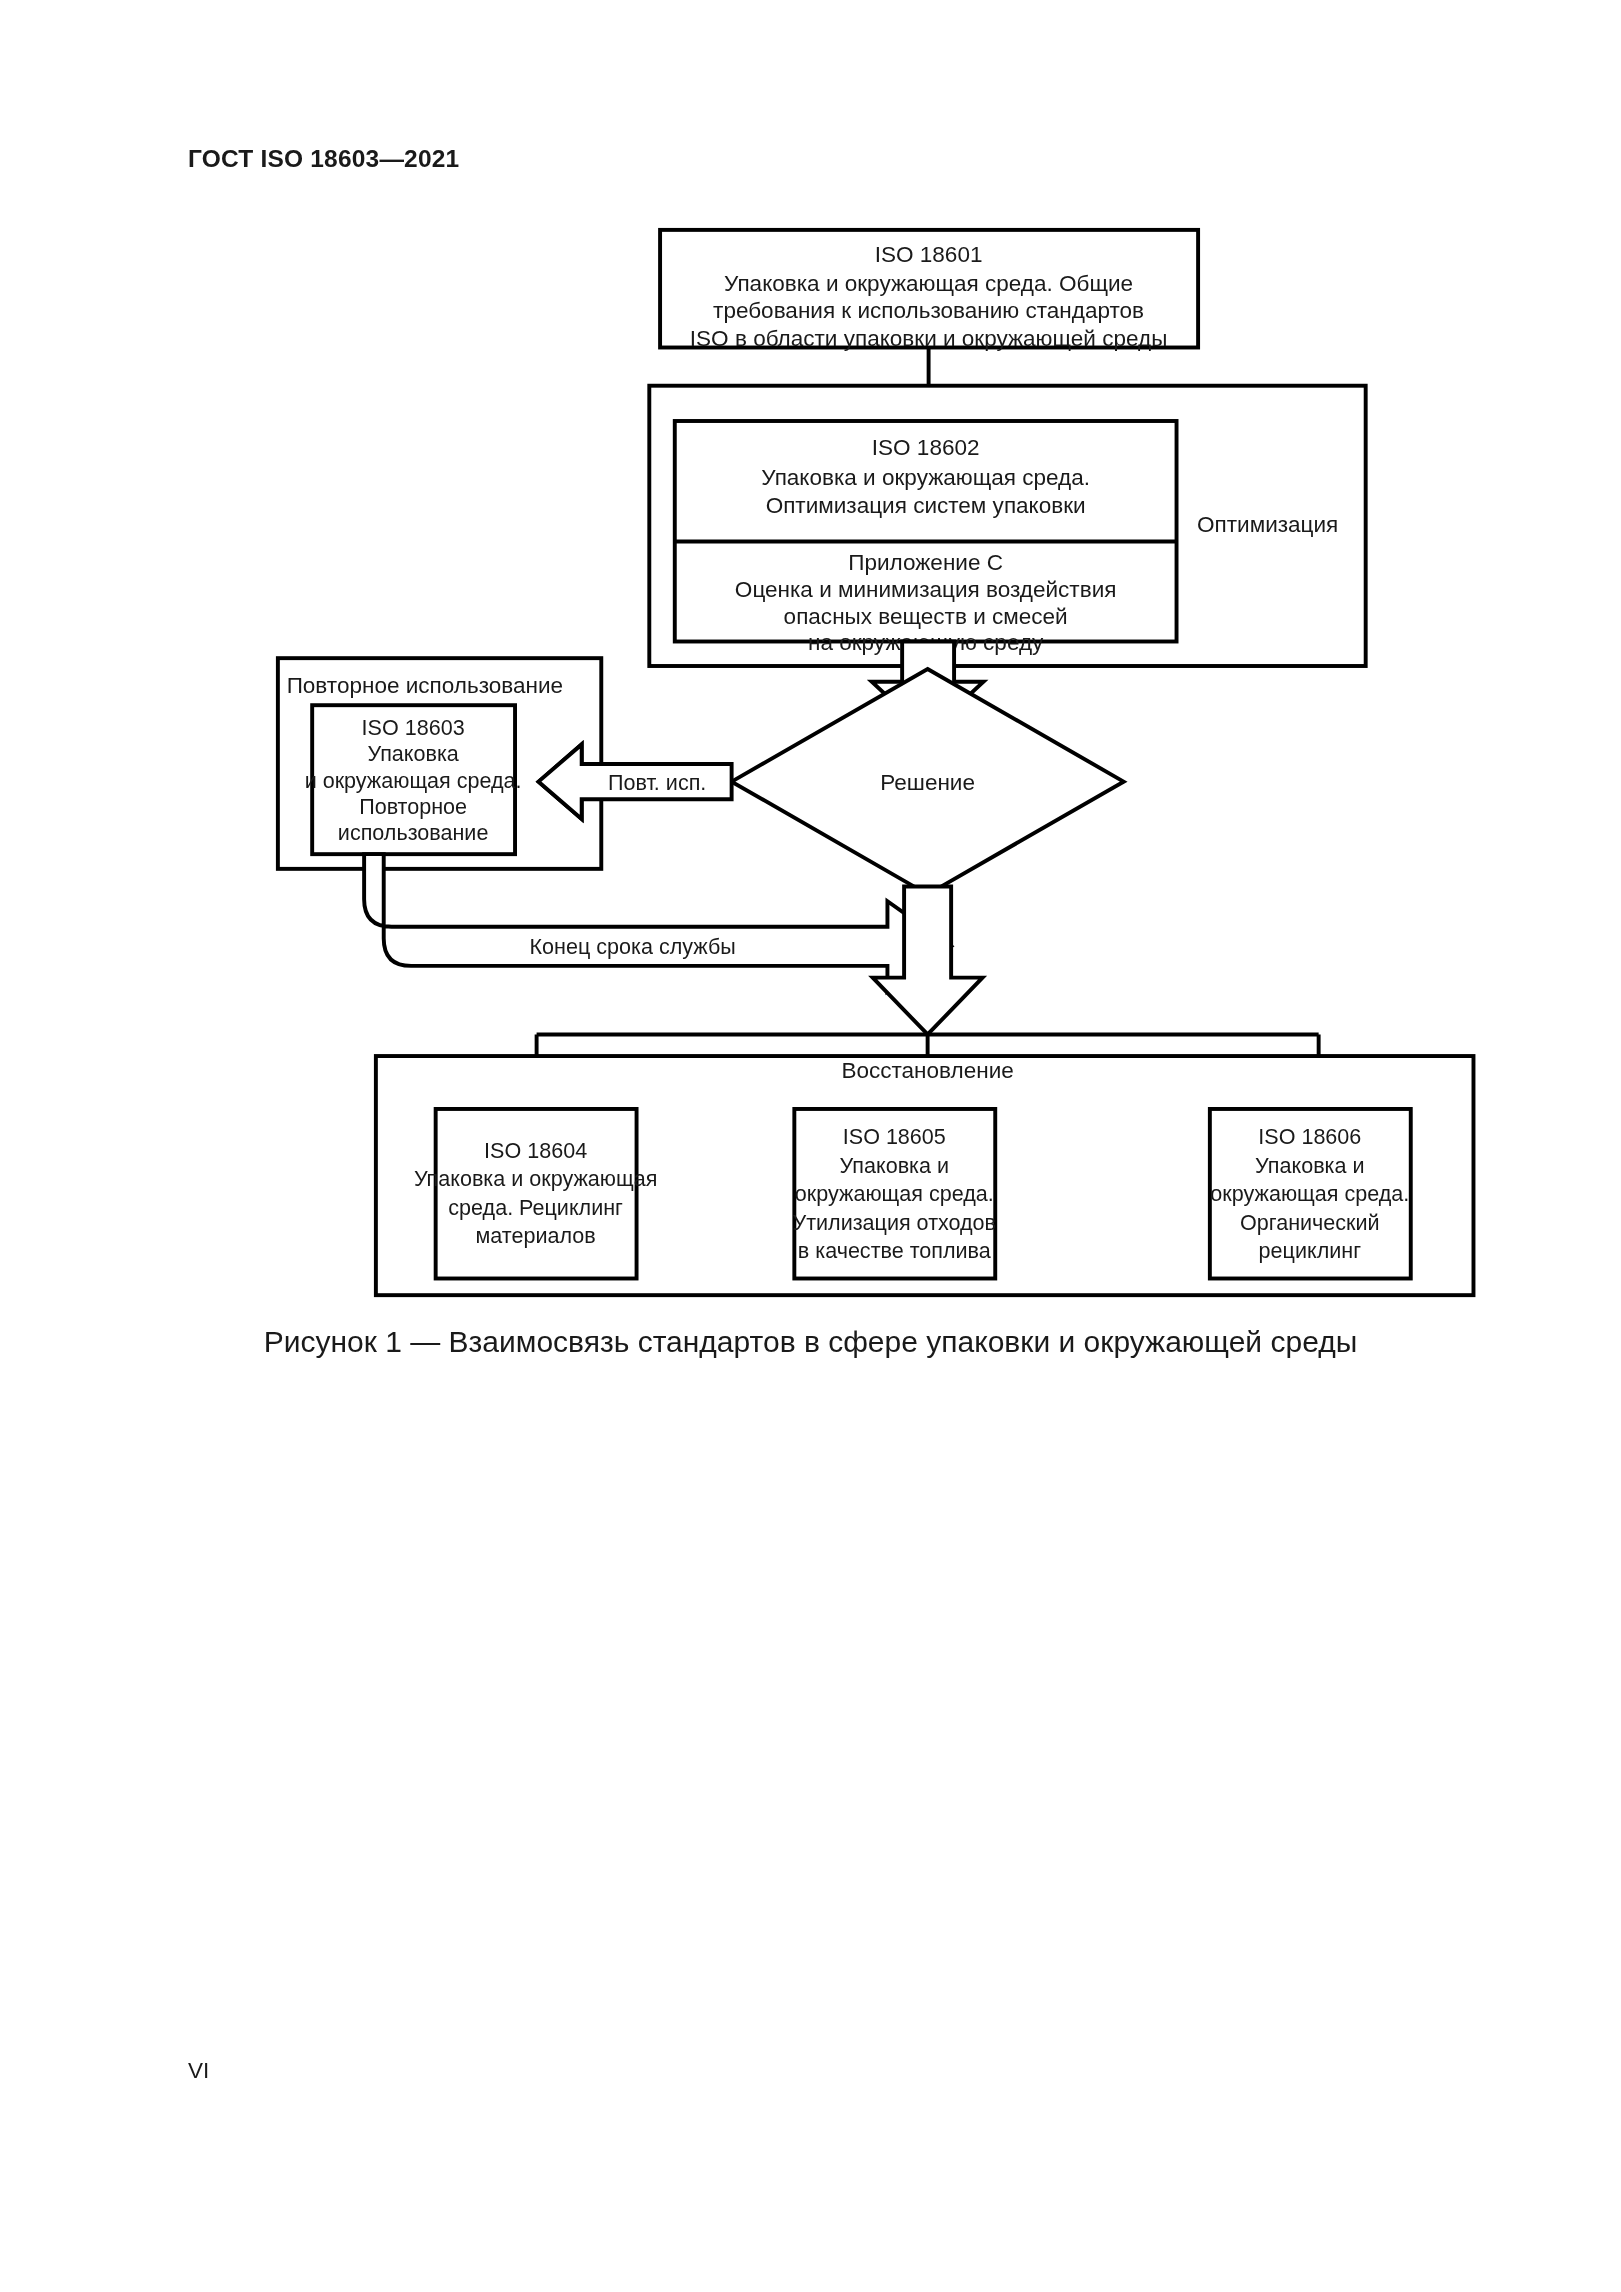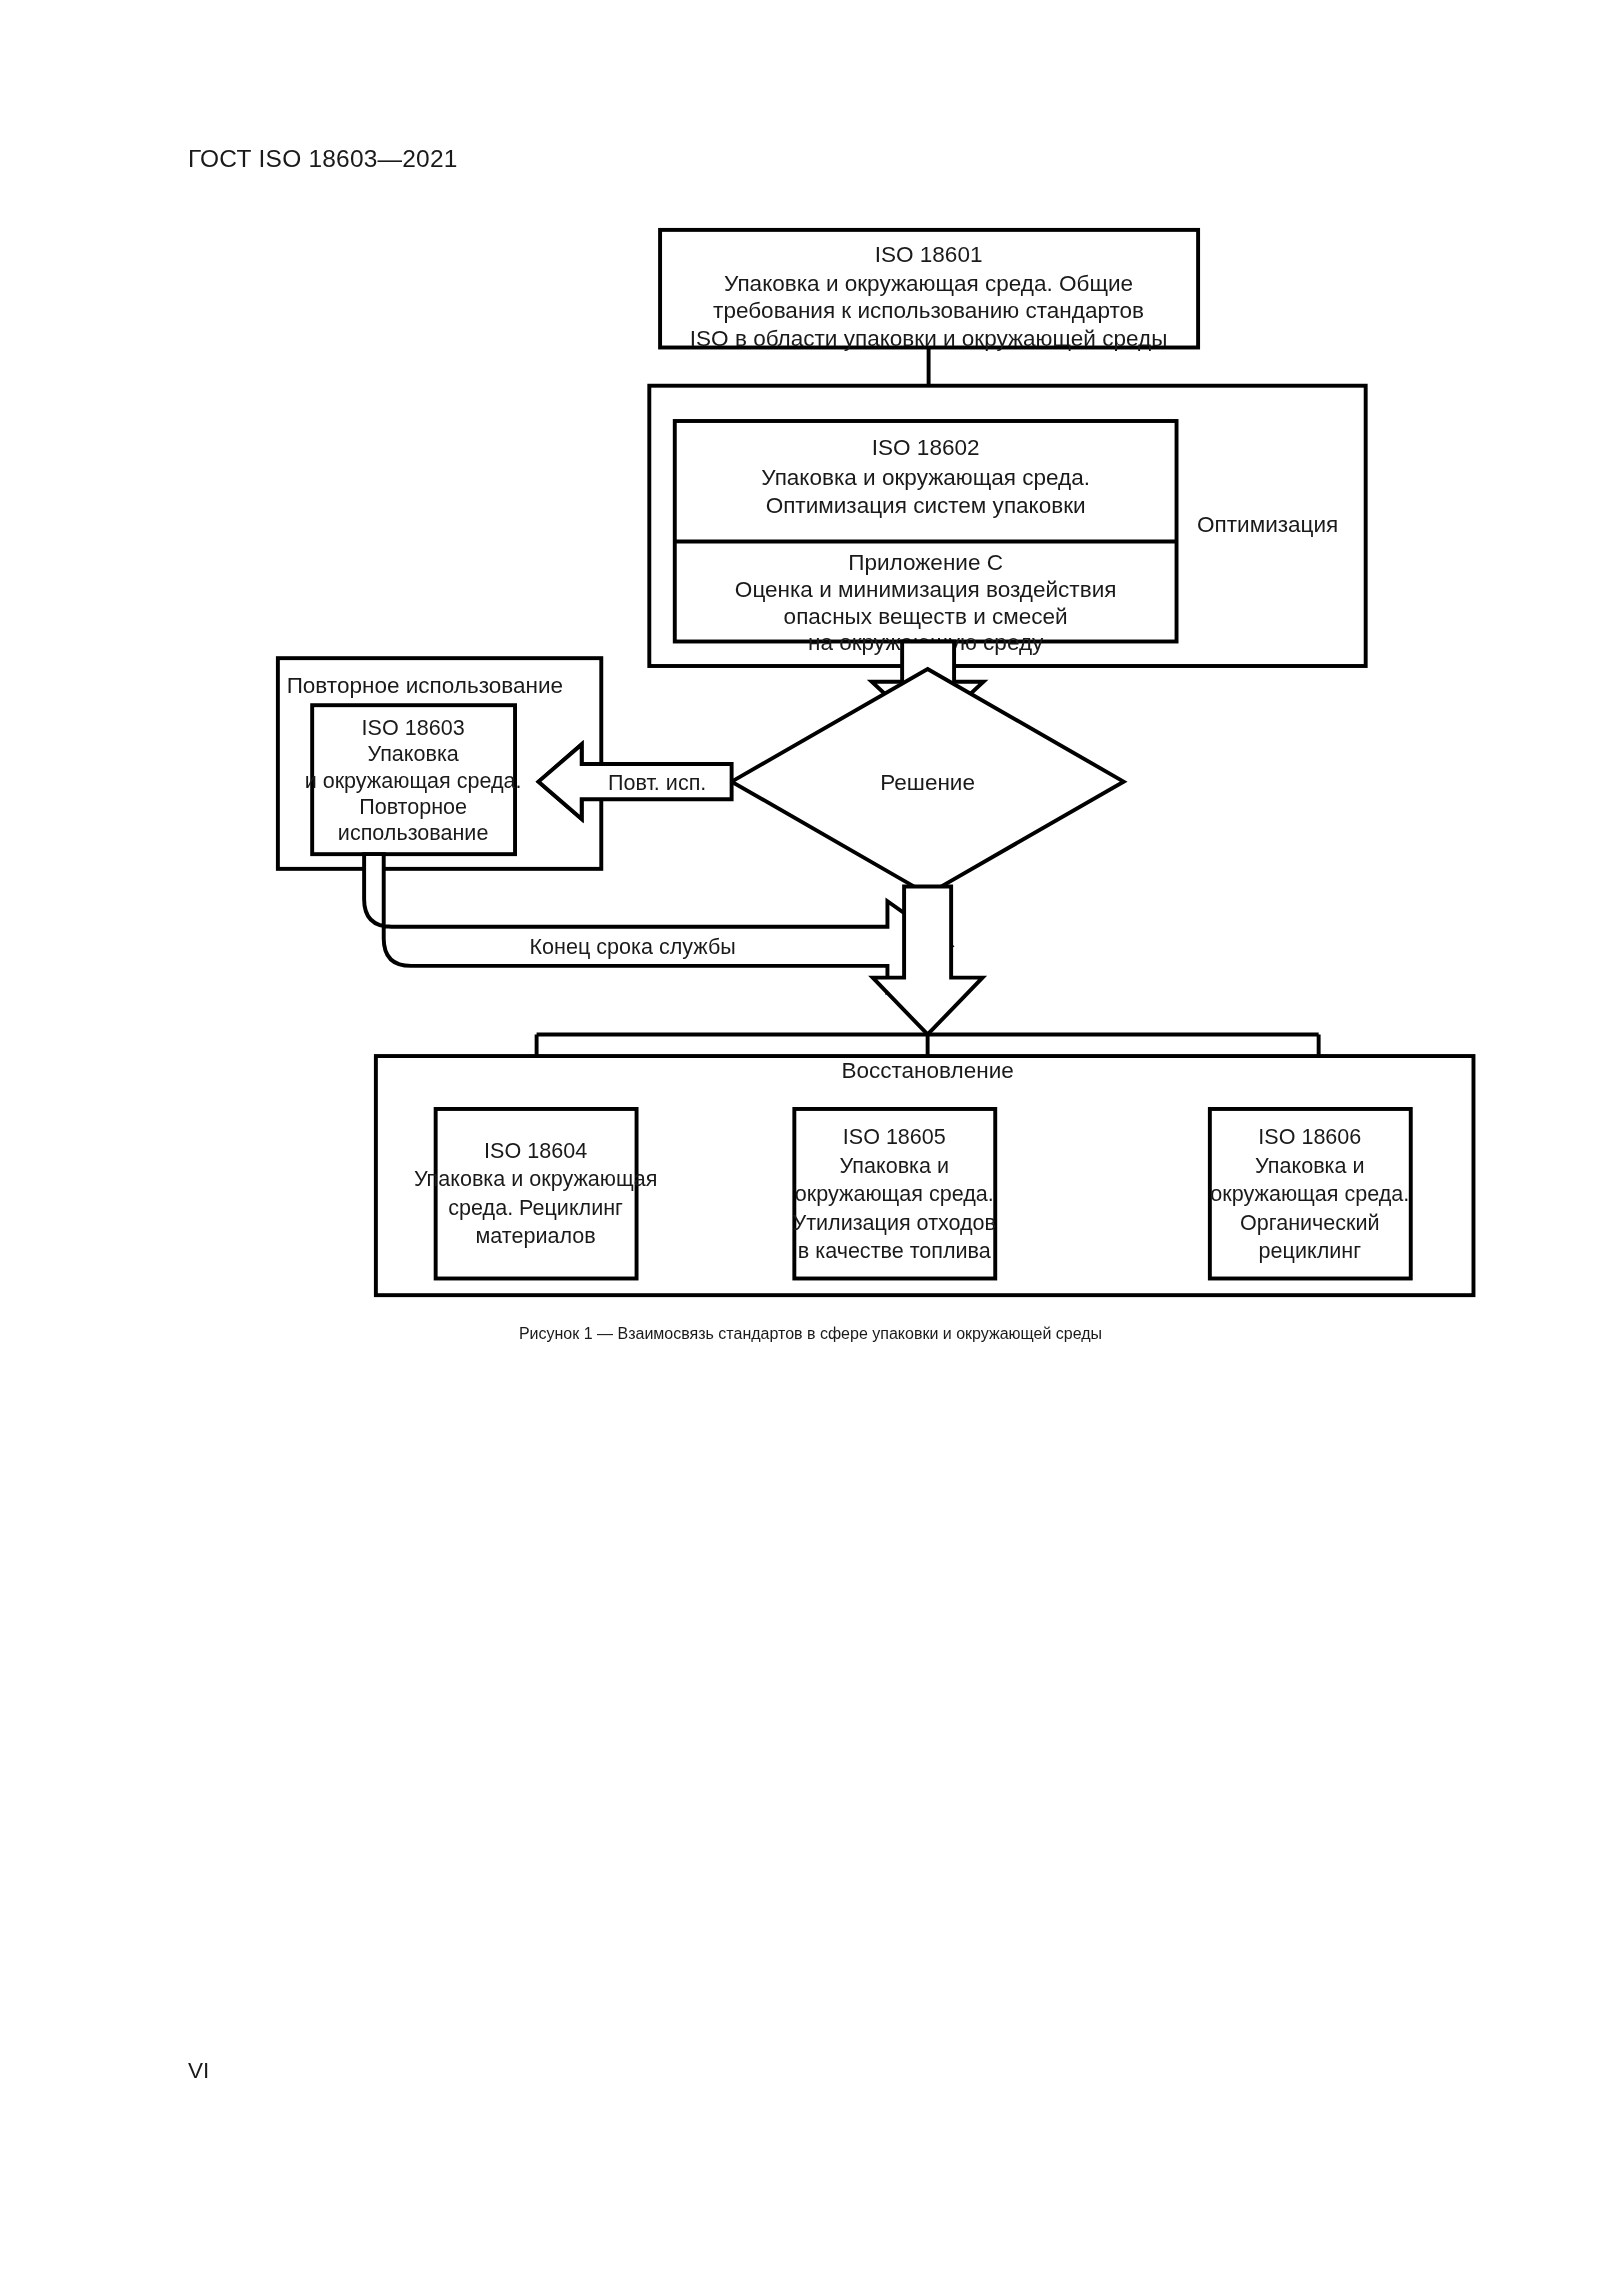--- a/index.html
+++ b/index.html
@@ -18,39 +18,39 @@
   .page {
     position: absolute;
     inset: 0;
     background: #ffffff;
   }
   #doc-header {
     position: absolute;
     left: 188px;
     top: 145px;
     font-size: 24.5px;
-    font-weight: normal;
+    font-weight: bold;
     letter-spacing: 0.2px;
     white-space: nowrap;
   }
   #figure-area {
     position: absolute;
     left: 0;
     top: 176px;
     width: 1621px;
     height: 1225px;
     margin-left: 25px;
   }
   #figure-caption {
     position: absolute;
     left: 0;
     top: 1325px;
     width: 1621px;
     text-align: center;
-    font-size: 16px;
+    font-size: 30px;
   }
   #page-number {
     position: absolute;
     left: 188px;
     top: 2058px;
     font-size: 22.5px;
     text-align: right;
   }
   svg text {
     font-family: "Liberation Sans", sans-serif;

